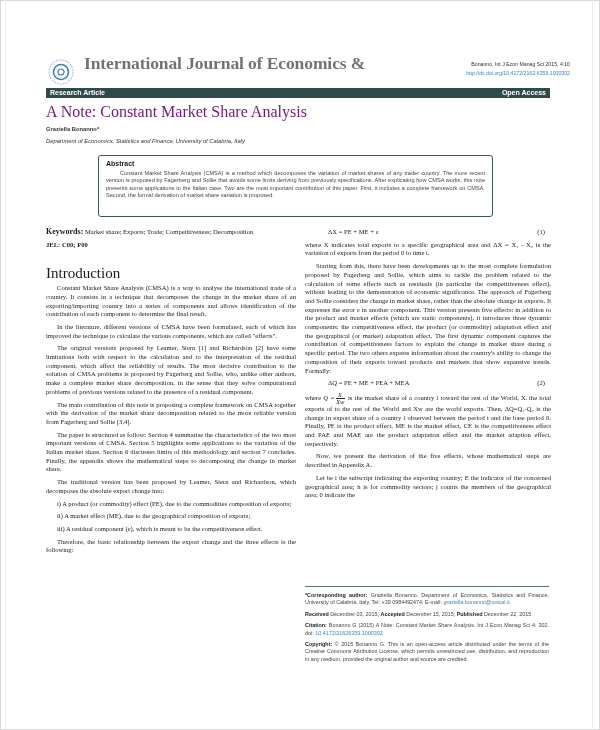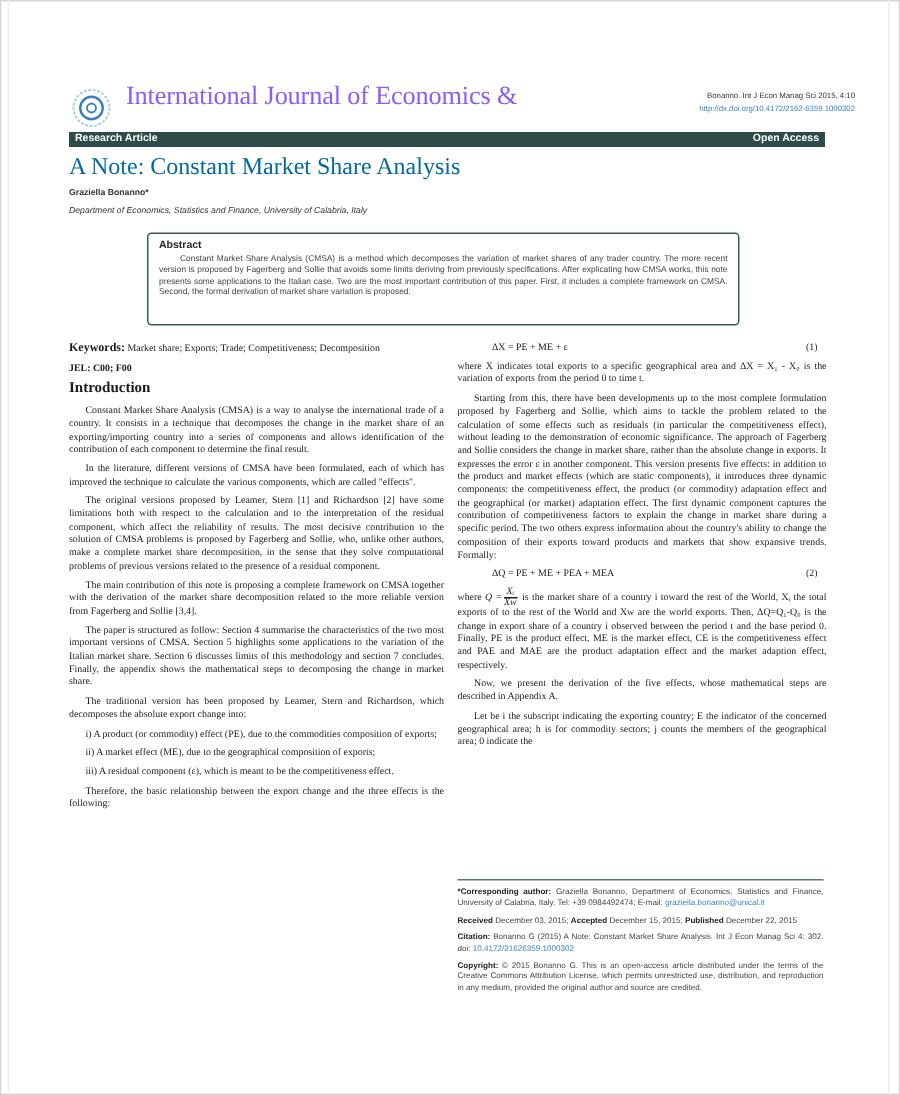--- a/index.html
+++ b/index.html
@@ -2,45 +2,45 @@
 <html><head>
 <meta charset="utf-8">
 <style>
   html, body { margin:0; padding:0; }
   body { width:600px; height:730px; background:#ffffff; position:relative; overflow:hidden; font-family:"Liberation Serif", serif; color:#1a1a1a; }
   .frame { position:absolute; left:0; top:0; width:598px; height:728px; border:1px solid #d8d8d8; }
   .inner-l { position:absolute; left:5px; top:0; width:1px; height:730px; background:#eeeeee; }
   .inner-r { position:absolute; left:592px; top:0; width:1px; height:730px; background:#eeeeee; }
 
   .logo { position:absolute; left:48px; top:59px; width:26px; height:26px; }
-  .journal-title { position:absolute; left:84px; top:53px; font-family:"Liberation Serif", serif; font-weight:normal; font-size:17.5px; line-height:21px; color:#8b5cf6; letter-spacing:-0.1px; }
+  .journal-title { position:absolute; left:84px; top:53px; font-family:"Liberation Serif", serif; font-weight:bold; font-size:17.5px; line-height:21px; color:#737373; letter-spacing:-0.1px; }
   .cite-top { position:absolute; right:30px; top:60px; text-align:right; font-family:"Liberation Sans", sans-serif; font-size:5.2px; line-height:9px; }
   .cite-top .line1 { color:#333; }
   .cite-top .line2 { color:#3b84c4; }
 
   .banner { position:absolute; left:46px; top:88px; width:504px; height:10px; background:#2f4b49; color:#fff; font-family:"Liberation Sans", sans-serif; font-weight:bold; font-size:7px; line-height:10px; }
   .banner .left { position:absolute; left:4px; top:0; }
   .banner .right { position:absolute; right:4px; top:0; }
 
-  .paper-title { position:absolute; left:46px; top:103px; font-family:"Liberation Serif", serif; font-size:16px; color:#0369a1; }
+  .paper-title { position:absolute; left:46px; top:103px; font-family:"Liberation Serif", serif; font-size:16px; color:#701a75; }
   .author { position:absolute; left:46px; top:126px; font-family:"Liberation Sans", sans-serif; font-weight:bold; font-size:5.8px; color:#333; }
   .affil { position:absolute; left:46px; top:138px; font-family:"Liberation Sans", sans-serif; font-style:italic; font-size:5.8px; color:#333; }
 
   .abstract { position:absolute; left:98px; top:155px; width:395px; height:62px; border:1px solid #3a5a58; border-radius:3px; padding:0 7px; box-sizing:border-box; font-family:"Liberation Sans", sans-serif; font-size:5.6px; line-height:7.6px; color:#444; text-align:justify; }
   .abstract h3 { margin:4px 0 2px 0; font-size:7px; font-weight:bold; color:#222; }
   .abstract p { margin:0; text-indent:14px; }
 
   .col { position:absolute; top:228px; width:250px; font-family:"Liberation Serif", serif; font-size:6.6px; line-height:8.7px; text-align:justify; color:#1a1a1a; }
   .col.left { left:46px; }
   .col.right { left:305px; width:246px; }
   .col p { margin:0 0 4px 0; text-indent:11px; }
   .col p.noind { text-indent:0; }
   .kw-label { font-weight:bold; font-size:8px;margin-top:38px; }
   .jel { font-weight:bold; font-size:6.6px; }
-  .col h2 { font-size:10px; font-weight:bold; margin:5px 0 6px 0; }
+  .col h2 { font-size:15px; font-weight:normal; margin:20px 0 6px 0; }
   .eq { position:relative; margin:0 0 3px 0; padding-left:12px; text-indent:0; }
   .eq .num { position:absolute; right:6px; top:0; }
   .frac { display:inline-block; vertical-align:middle; text-align:center; font-style:italic; line-height:6px; margin:0 1px; }
   .frac .n { display:block; border-bottom:0.6px solid #222; padding:0 2px; }
   .frac .d { display:block; }
 
   .fn-rule { position:absolute; left:305px; top:586px; width:244px; height:1px; background:#5a7574; }
   .footnotes { position:absolute; left:305px; top:592px; width:244px; font-family:"Liberation Sans", sans-serif; font-size:5.4px; line-height:7.4px; color:#444; text-align:justify; }
   .footnotes p { margin:0 0 4px 0; }
   .footnotes b { color:#222; }

